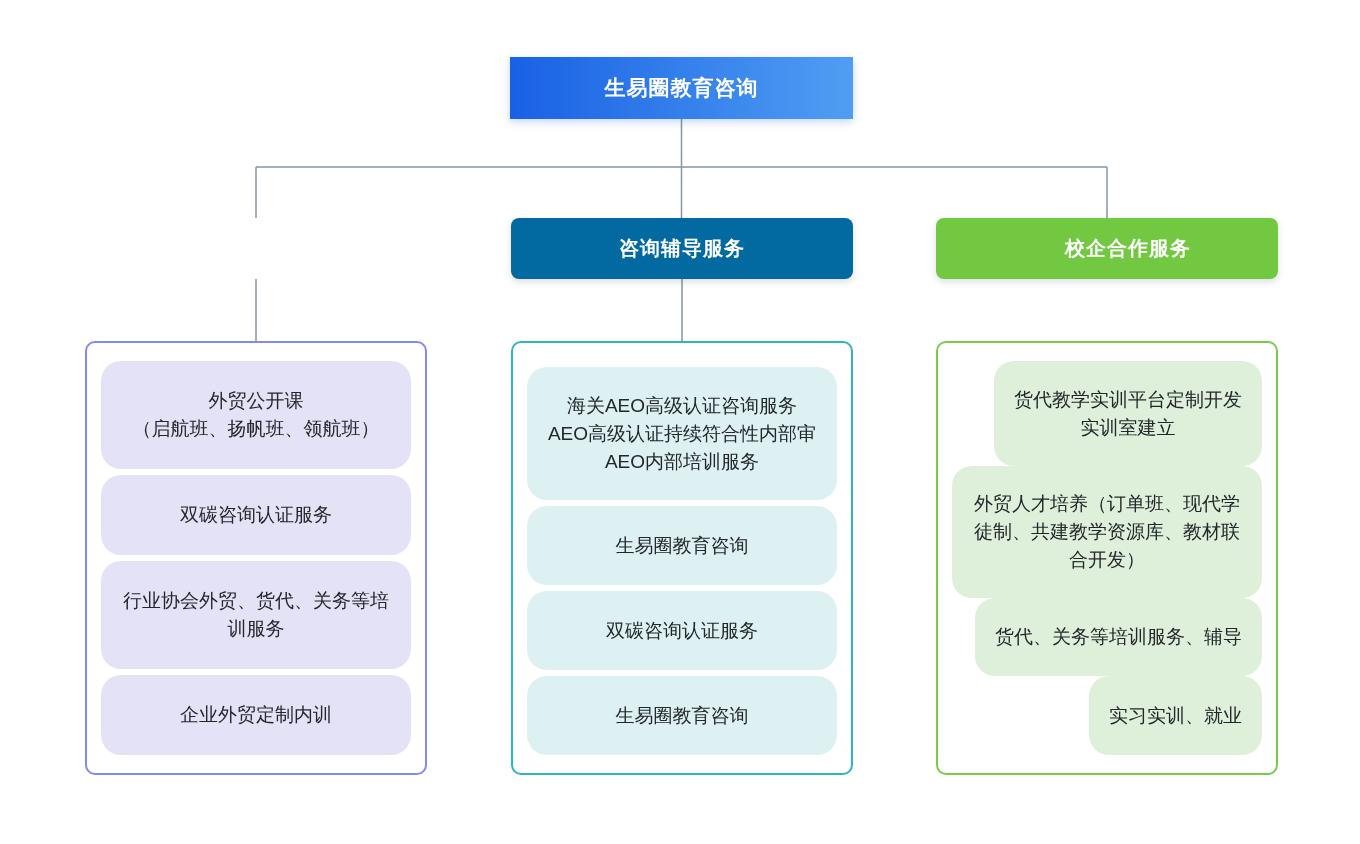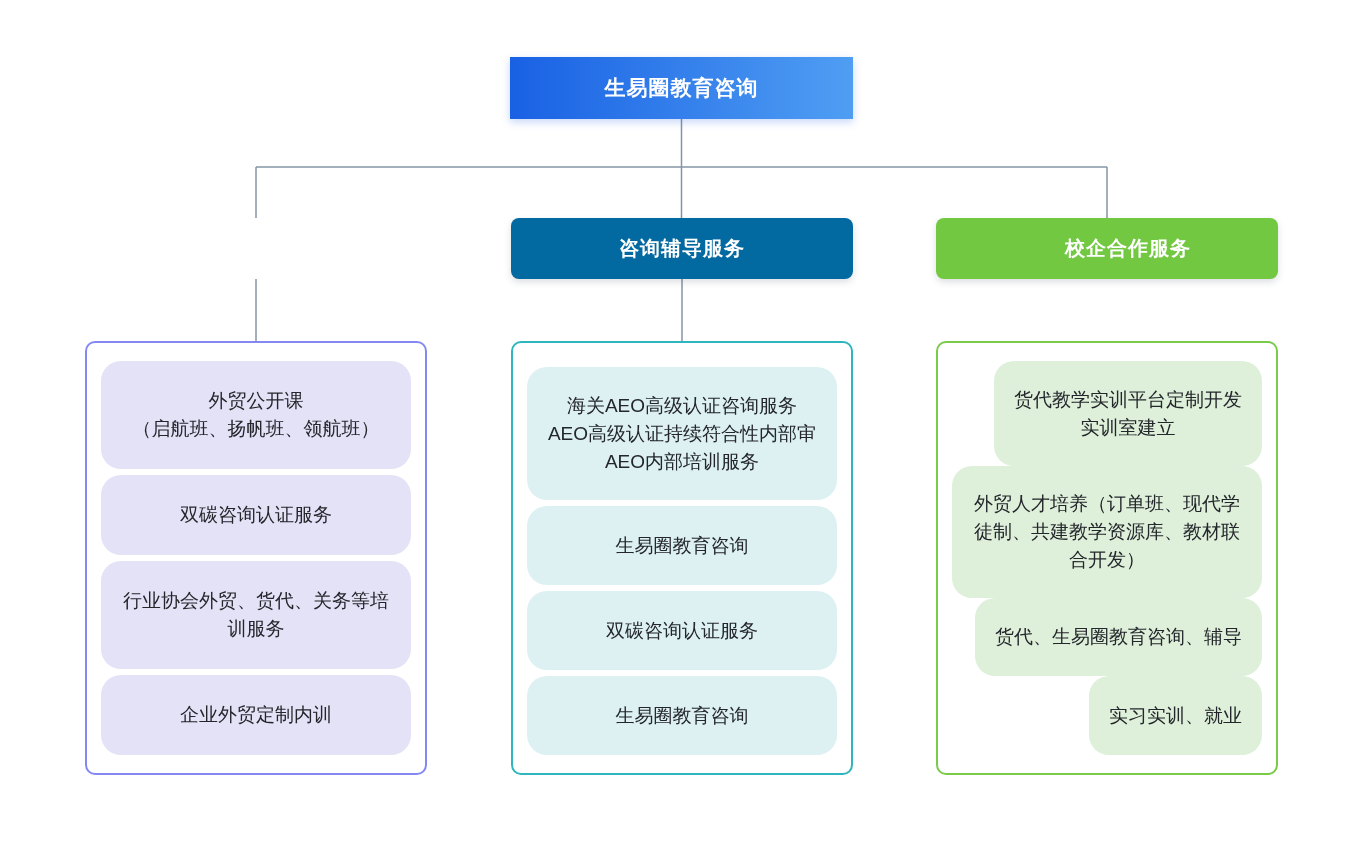--- a/index.html
+++ b/index.html
@@ -114,17 +114,17 @@
     <div class="leaf-item">生易圈教育咨询</div>
   </div>
 
   <div class="branch-header green">
     <span>校企合作服务</span>
   </div>
   <div class="branch-box green">
     <div class="leaf-item">货代教学实训平台定制开发
 实训室建立</div>
     <div class="leaf-item">外贸人才培养（订单班、现代学徒制、共建教学资源库、教材联合开发）</div>
-    <div class="leaf-item">货代、生易圈教育咨询、辅导</div>
+    <div class="leaf-item">货代、关务等培训服务、辅导</div>
     <div class="leaf-item">实习实训、就业</div>
   </div>
 
 </div>
 
 </body></html>

